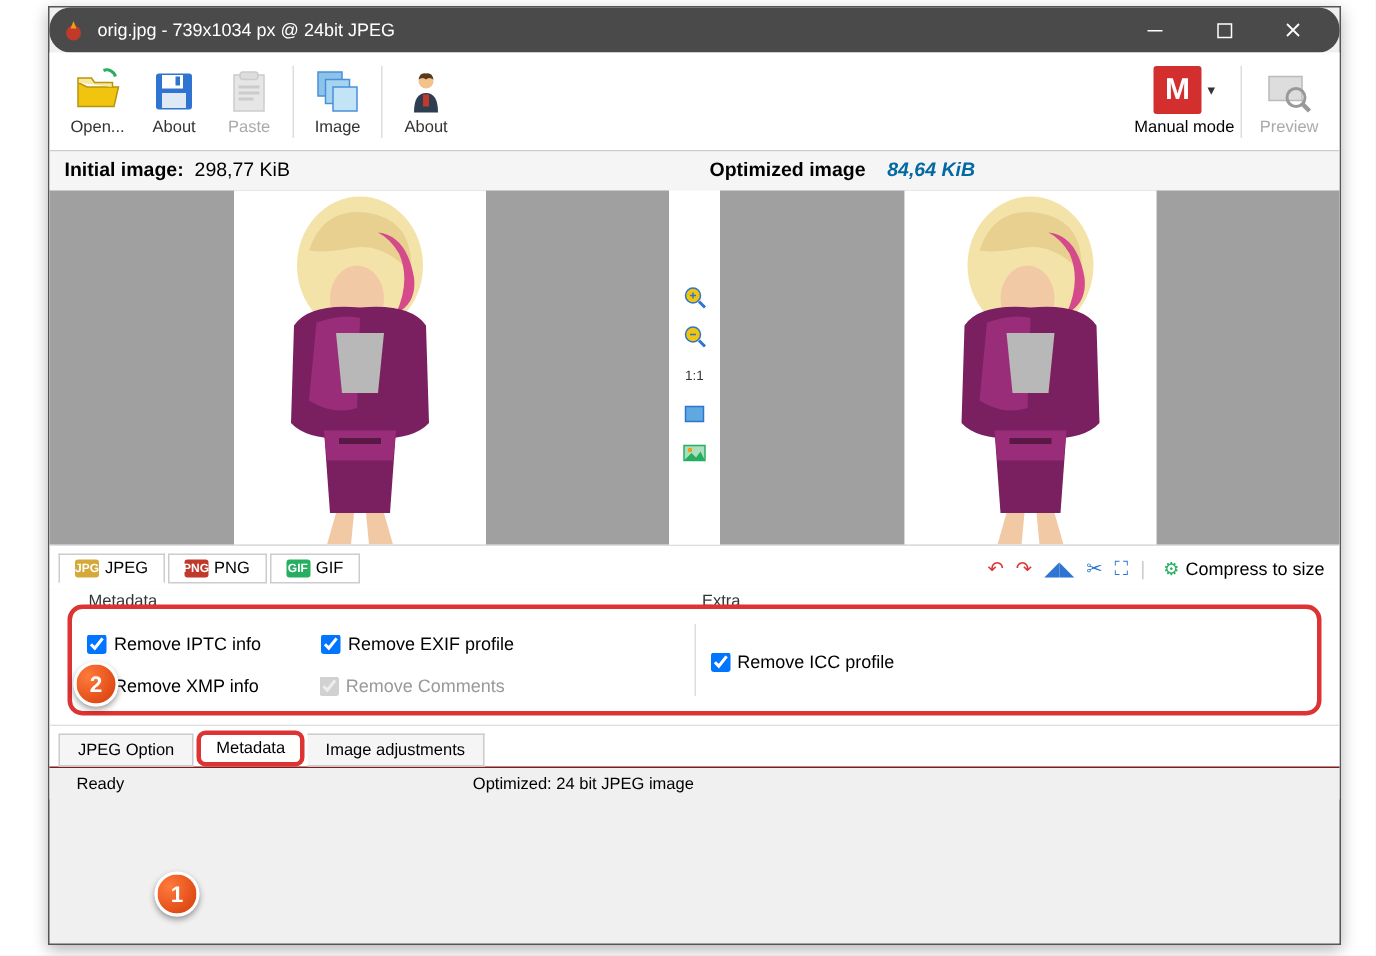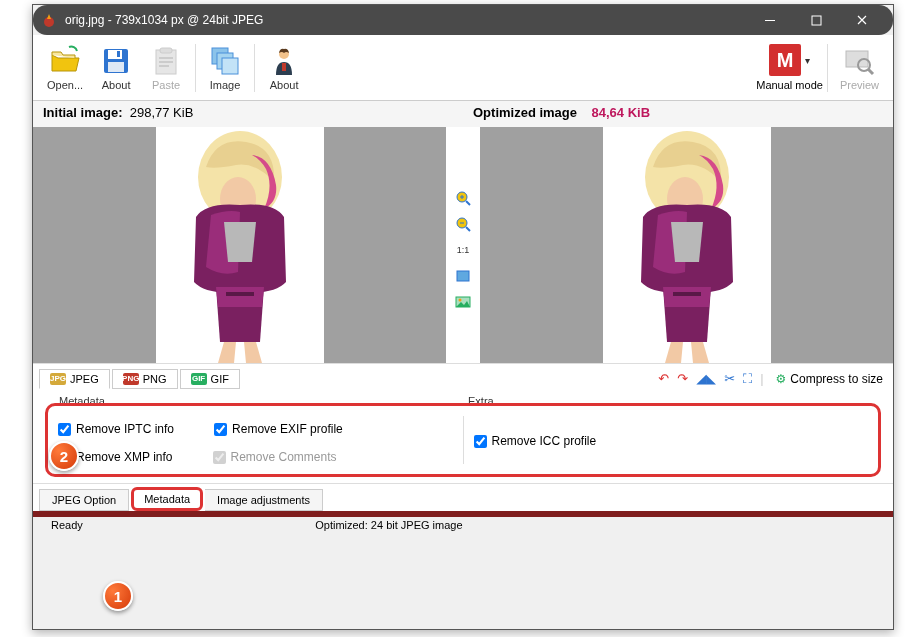--- a/index.html
+++ b/index.html
@@ -19,21 +19,21 @@
   .tool-icon { width: 32px; height: 32px; margin-bottom: 2px; display: flex; align-items: center; justify-content: center; }
   .tool-sep { width: 1px; height: 48px; background: #ddd; margin: 0 4px; }
   .toolbar-spacer { flex: 1; }
   .mode-icon { width: 32px; height: 32px; background: #d32f2f; color: #fff; font-weight: bold; font-size: 20px; display: flex; align-items: center; justify-content: center; border-radius: 2px; }
   .mode-col { display: flex; flex-direction: column; align-items: center; font-size: 11px; }
   .mode-caret { margin-left: 4px; font-size: 10px; color: #333; }
   .content { position: relative; height: 498px; }
   .size-bar { height: 26px; display: flex; }
   .size-left, .size-right { flex: 1; padding: 4px 10px; font-size: 13px; background: #f5f5f5; }
   .size-left b, .size-right b { font-weight: bold; }
-  .opt-size { color: #be185d; font-weight: bold; }
+  .opt-size { color: #0369a1; font-weight: bold; font-style: italic; }
   .preview-row { height: 236px; display: flex; background: #f0f0f0; }
   .preview-panel { flex: 1; background: #a0a0a0; position: relative; display: flex; align-items: center; justify-content: center; }
   .preview-center { width: 34px; background: #fff; display: flex; flex-direction: column; align-items: center; justify-content: center; gap: 8px; padding-top: 10px; }
   .center-icon { width: 18px; height: 18px; display: flex; align-items: center; justify-content: center; font-size: 11px; cursor: default; }
   .img-placeholder { width: 168px; height: 236px; background: #fff; position: relative; overflow: hidden; }
   .tab-row { height: 30px; display: flex; align-items: center; padding: 11px 6px; background: #fff; border-top: 1px solid #ddd; }
   .fmt-tab { padding: 3px 10px; border: 1px solid #ccc; background: #fff; margin-right: 2px; font-size: 11px; display: flex; align-items: center; gap: 4px; cursor: default; }
   .fmt-tab.active { background: #fff; border-bottom: 1px solid #fff; position: relative; z-index: 2; }
   .tab-right-icons { margin-left: auto; display: flex; align-items: center; gap: 8px; font-size: 13px; }
   .settings-area { padding: 10px 12px 6px; background: #fff; position: relative; }
@@ -41,21 +41,21 @@
   .fieldset { flex: 1; position: relative; padding-top: 6px; }
   .fieldset-label { position: absolute; top: -18px; left: 4px; font-size: 11px; color: #333; }
   .fs-divider { width: 1px; background: #ddd; }
   .cb-row { display: flex; gap: 40px; margin-bottom: 14px; }
   .cb-item { display: flex; align-items: center; gap: 5px; font-size: 12px; }
   .cb-item.disabled { color: #999; }
   input[type=checkbox] { width: 13px; height: 13px; }
   .bottom-tabs { height: 28px; display: flex; align-items: flex-end; padding: 0 6px; background: #fff; border-top: 1px solid #ddd; }
   .bottom-tab { padding: 4px 12px; border: 1px solid #ccc; background: #f5f5f5; font-size: 11px; margin-right: 2px; cursor: default; }
   .bottom-tab.active { border: 3px solid #d33; border-radius: 6px; background: #fff; font-weight: normal; padding: 3px 10px; }
-  .statusbar { height: 22px; background: #f0f0f0; border-top: 6px solid #7f1d1d; display: flex; align-items: center; font-size: 11px; padding: 0 8px; }
+  .statusbar { height: 22px; background: #f0f0f0; border-top: 1px solid #7f1d1d; display: flex; align-items: center; font-size: 11px; padding: 0 8px; }
   .statusbar .status-cell { padding: 0 10px; }
   .statusbar .status-center { flex: 1; text-align: center; }
   .annotation { position: absolute; width: 30px; height: 30px; border-radius: 50%; background: radial-gradient(circle at 30% 30%, #ff7a3a, #d53a0a); border: 2px solid #fff; box-shadow: 0 2px 4px rgba(0,0,0,0.4); color: #fff; font-weight: bold; font-size: 15px; display: flex; align-items: center; justify-content: center; z-index: 100; }
   .icon-badge { width: 16px; height: 12px; border-radius: 2px; color: #fff; font-size: 8px; font-weight: bold; display: inline-flex; align-items: center; justify-content: center; }
   .compress-btn { display: flex; align-items: center; gap: 4px; font-size: 12px; padding: 2px 4px; }
 </style>
 </head>
 <body>
 
 <div class="window">

